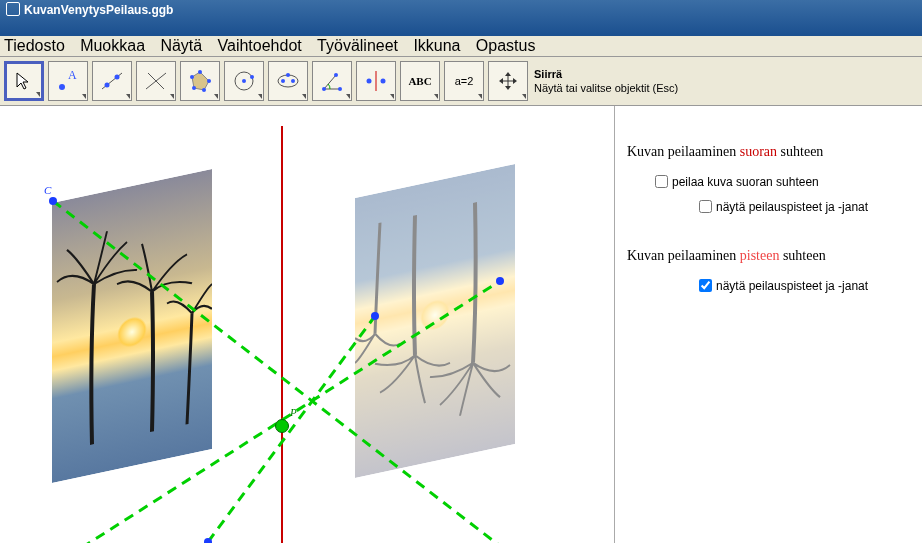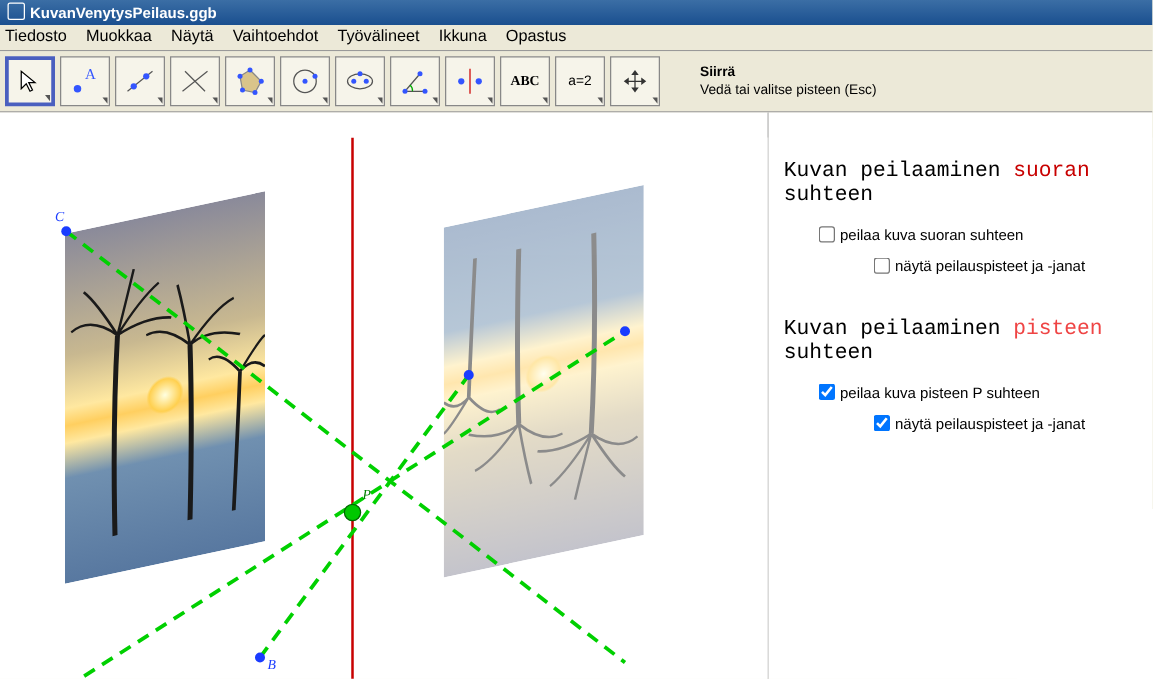--- a/index.html
+++ b/index.html
@@ -1,24 +1,24 @@
 <!DOCTYPE html>
 <html><head>
 <meta charset="utf-8">
 <style>
 html,body{margin:0;padding:0;font-family:Arial,sans-serif;font-size:12px;background:#ece9d8;width:922px;height:543px;overflow:hidden}
-.titlebar{background:linear-gradient(#3b6ea5,#1a4f8f);color:#fff;height:20px;line-height:20px;padding-left:6px;font-size:12px;font-weight:bold}
+.titlebar{background:linear-gradient(#3b6ea5,#1a4f8f);color:#fff;height:36px;line-height:20px;padding-left:6px;font-size:12px;font-weight:bold}
 .titlebar .tico{display:inline-block;width:12px;height:12px;border:1px solid #fff;border-radius:2px;margin-right:4px;position:relative;top:2px}
 .menubar{background:#ece9d8;height:18px;border-bottom:1px solid #999;padding:1px 4px}
-.menubar span{margin-right:12px;font-size:13px;cursor:default}
+.menubar span{margin-right:12px;font-size:16px;cursor:default}
 .toolbar{background:#ece9d8;height:44px;border-bottom:1px solid #999;display:flex;align-items:center;padding:2px 4px}
 .tool{width:38px;height:38px;border:1px solid #888;background:#f6f4ea;margin-right:4px;display:flex;align-items:center;justify-content:center;position:relative;cursor:pointer;font-size:11px}
 .tool.sel{border:3px solid #4a5fbf;width:34px;height:34px}
 .tool .arr{position:absolute;right:1px;bottom:1px;width:0;height:0;border-left:4px solid transparent;border-right:0 solid transparent;border-top:5px solid #555}
-.toolinfo{margin-left:28px;font-size:11px;line-height:14px}
+.toolinfo{margin-left:2px;font-size:11px;line-height:14px}
 .toolinfo b{display:block}
 .panes{display:flex;height:458px}
 .pane{position:relative;background:#fff}
 .pane1{width:614px;border-right:1px solid #aaa}
 .pane2{flex:1}
 .panehdr{background:#ece9d8;border-bottom:1px solid #bbb;height:20px;line-height:20px;font-size:11px;padding-left:6px;position:relative}
 .panehdr .play{display:inline-block;width:0;height:0;border-top:4px solid transparent;border-bottom:4px solid transparent;border-left:5px solid #555;margin-right:4px;position:relative;top:1px}
 .panehdr .xbtn{position:absolute;right:2px;top:2px;width:16px;height:16px;border:1px solid #999;background:#eee;text-align:center;line-height:14px;font-size:11px;cursor:pointer}
 .canvas{position:absolute;top:20px;left:0;right:0;bottom:0;overflow:hidden;background:#fff}
 .title-text{position:absolute;top:10px;left:16px;color:#0000c8;font-weight:bold;font-size:17px;font-family:"Times New Roman",serif;font-style:italic}
@@ -26,21 +26,21 @@
 .pt{position:absolute;width:8px;height:8px;border-radius:50%;background:#1a3cff;transform:translate(-50%,-50%)}
 .pt.big{width:12px;height:12px;background:#00c800;border:1px solid #060}
 .plabel{position:absolute;color:#1a3cff;font-size:11px;font-family:serif;font-style:italic}
 svg.dash{position:absolute;top:0;left:0;pointer-events:none}
 .img-orig,.img-mirror{position:absolute;overflow:hidden}
 .img-orig{left:52px;top:60px;width:160px;height:280px;transform:skewY(-12deg)}
 .img-mirror{left:355px;top:55px;width:160px;height:280px;transform:skewY(-12deg) rotate(180deg);opacity:0.5}
 .sky{position:absolute;inset:0;background:linear-gradient(#8a8a9a 0%,#c8b890 35%,#ffe8a0 50%,#ffcf60 55%,#ffe8a0 60%,#7090b0 70%,#5878a0 100%)}
 .sun{position:absolute;left:50%;top:52%;width:30px;height:30px;background:radial-gradient(#ffffe0,#ffd050 60%,transparent 70%);border-radius:50%;transform:translate(-50%,-50%)}
 .palm{stroke:#1a1a1a;fill:none}
-.sect{font-family:Liberation Mono, monospace;font-size:17px;margin:16px 12px 10px}
+.sect{font-family:Liberation Serif, serif;font-size:14px;margin:16px 12px 10px}
 .chk{margin:6px 16px 6px 36px;font-size:12px}
 .chk.sub{margin-left:80px}
 .chk input{position:relative;top:2px;margin-right:4px}
 .red{color:#c80000}.grn{color:#ef4444}
 </style>
 </head>
 <body>
 
 <div class="titlebar"><span class="tico"></span><span>KuvanVenytysPeilaus.ggb</span></div>
 
@@ -138,21 +138,21 @@
       <span class="arr"></span>
     </div>
 <div class="tool">
       <svg width="22" height="22">
         <path d="M11 2 L14 6 L8 6 Z M11 20 L14 16 L8 16 Z M2 11 L6 8 L6 14 Z M20 11 L16 8 L16 14 Z" fill="#333"></path>
         <line x1="11" y1="5" x2="11" y2="17" stroke="#333"></line>
         <line x1="5" y1="11" x2="17" y2="11" stroke="#333"></line>
       </svg>
       <span class="arr"></span>
     </div>
-<div class="toolinfo"><b>Siirrä</b><span>Vedä tai valitse pisteen (Esc)</span></div>
+<div class="toolinfo"><b>Siirrä</b><span>Näytä tai valitse objektit (Esc)</span></div>
 </div>
 
 <div class="panes">
 <div class="pane pane1">
   <div class="canvas">
     <div class="redline"></div>
 
     <div class="img-orig">
       <div class="sky"></div>
           <div class="sun"></div>
@@ -198,17 +198,16 @@
     <div class="plabel" style="left:290px;top:280px;color:#008000">P</div>
   </div>
 </div>
 
 <div class="pane pane2">
   <div class="canvas" style="padding-top:2px">
     <div class="sect"><span>Kuvan peilaaminen </span><span class="red">suoran</span><span> suhteen</span></div>
     <div class="chk"><input type="checkbox" style=""><span>peilaa kuva suoran suhteen</span></div>
     <div class="chk sub"><input type="checkbox" style=""><span>näytä peilauspisteet ja -janat</span></div>
     <div class="sect" style="margin-top:34px"><span>Kuvan peilaaminen </span><span class="grn">pisteen</span><span> suhteen</span></div>
-    <div class="chk"><input type="checkbox" checked="" style=""><span>peilaa kuva pisteen P suhteen</span></div>
     <div class="chk sub"><input type="checkbox" checked="" style=""><span>näytä peilauspisteet ja -janat</span></div>
   </div>
 </div>
 </div>
 
 </body></html>

